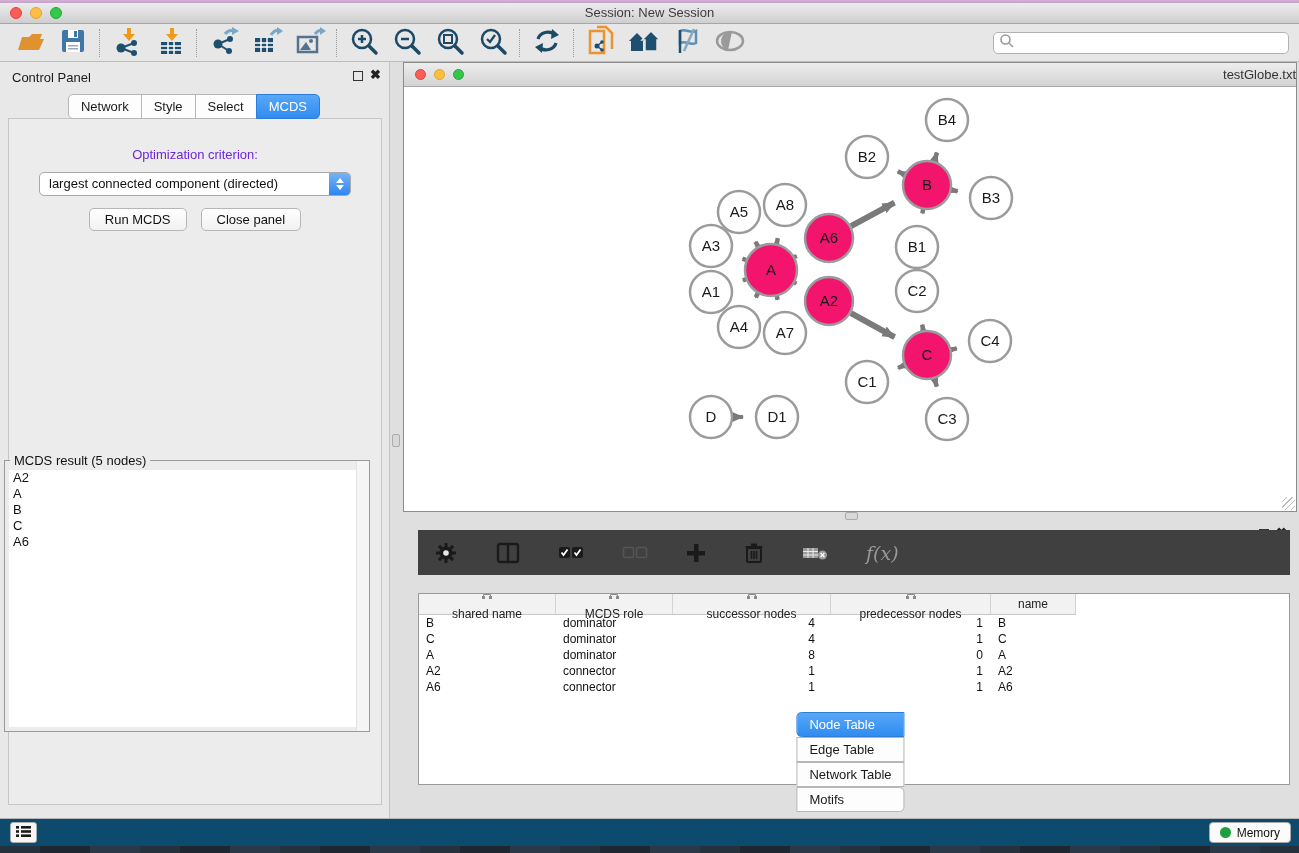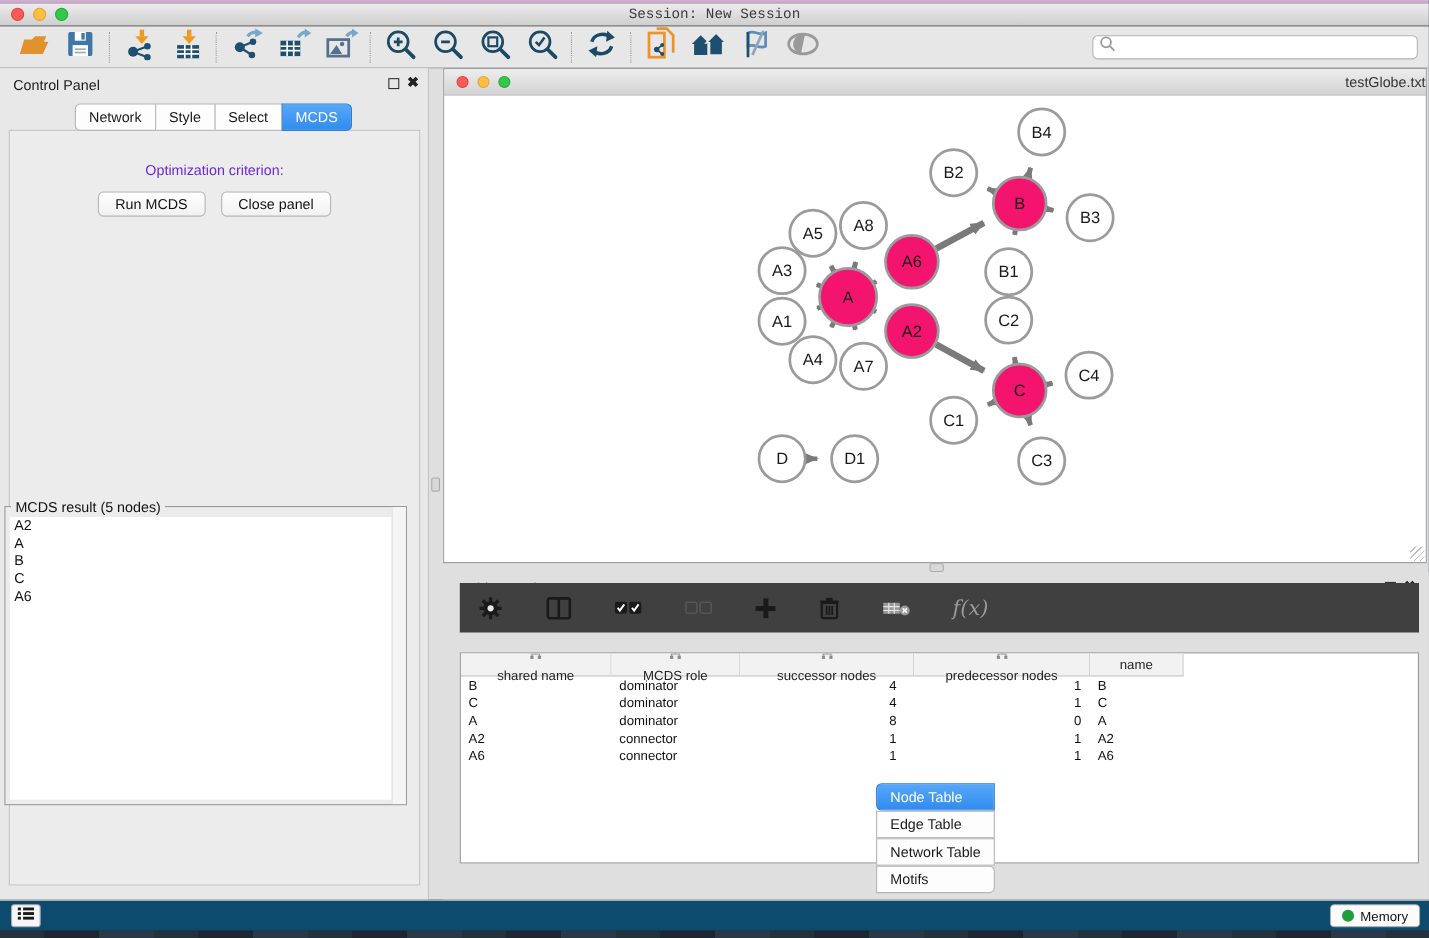--- a/index.html
+++ b/index.html
@@ -2,21 +2,21 @@
 <html><head>
 <meta charset="utf-8">
 <style>
   * { margin:0; padding:0; box-sizing:border-box; }
   html,body { width:1299px; height:853px; font-family:"Liberation Sans", sans-serif; }
   .screen { position:relative; width:1299px; height:853px; background:#20262e; overflow:hidden; }
 
   
   .top-accent { position:absolute; left:0; top:0; width:100%; height:3px; background:linear-gradient(#d2b4d4,#c5a0c7); }
   .titlebar { position:absolute; left:0; top:3px; width:100%; height:21px;
-              background:linear-gradient(#ececec,#cfcfcf); border-bottom:1px solid #a6a6a6;font-family:Liberation Mono, monospace; }
+              background:linear-gradient(#ececec,#cfcfcf); border-bottom:1px solid #a6a6a6; }
   .tl { position:absolute; top:4px; width:12px; height:12px; border-radius:50%; }
   .tl.red { left:10px; background:#fc5b57; border:1px solid #e2423e; }
   .tl.yellow { left:30px; background:#fdbe41; border:1px solid #e0a432; }
   .tl.green { left:50px; background:#34c84a; border:1px solid #24a834; }
   .titlebar .title { text-align:center; line-height:20px; font-size:13px; color:#3c3c3c; }
 
   
   .toolbar { position:absolute; left:0; top:24px; width:100%; height:38px; background:#e7e7e7;
              border-bottom:1px solid #bcbcbc; display:flex; align-items:center; padding:0 8px; }
   .tb-btn { width:43px; height:34px; display:flex; align-items:center; justify-content:center; cursor:default; }
@@ -273,20 +273,27 @@
         <span class="win-close">✖</span>
       </div>
       <div class="cp-tabs" id="cp-tabs">
           <div class="seg-tab">Network</div>
           <div class="seg-tab">Style</div>
           <div class="seg-tab">Select</div>
           <div class="seg-tab selected">MCDS</div>
         </div>
       <div class="cp-box">
         <div class="opt-label">Optimization criterion:</div>
+        <div class="combo">
+          <div class="combo-text">largest connected component (directed)</div>
+          <div class="stepper">
+              <span class="chev-up"></span>
+              <span class="chev-dn"></span>
+            </div>
+        </div>
         <div class="cp-btn-row">
           <button class="mac-btn">Run MCDS</button>
           <button class="mac-btn">Close panel</button>
         </div>
       </div>
       <div class="result-group">
         <span class="result-legend">MCDS result (5 nodes)</span>
         <div class="mcds-list" id="mcds-list">
             <div class="mcds-item">A2</div>
             <div class="mcds-item">A</div>

